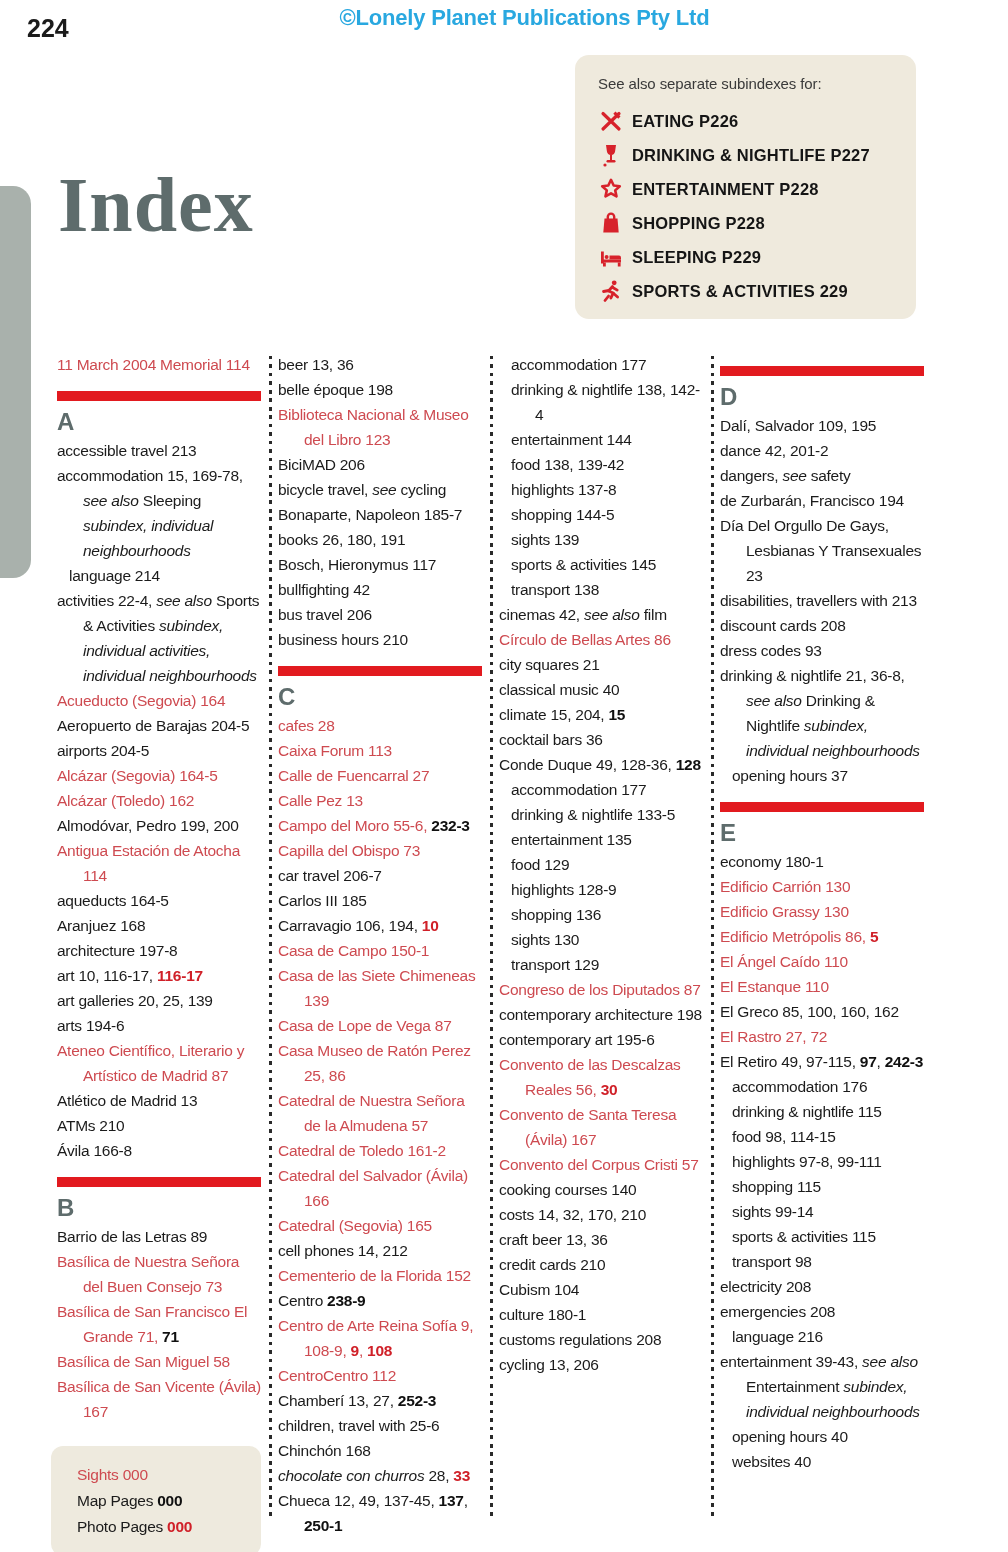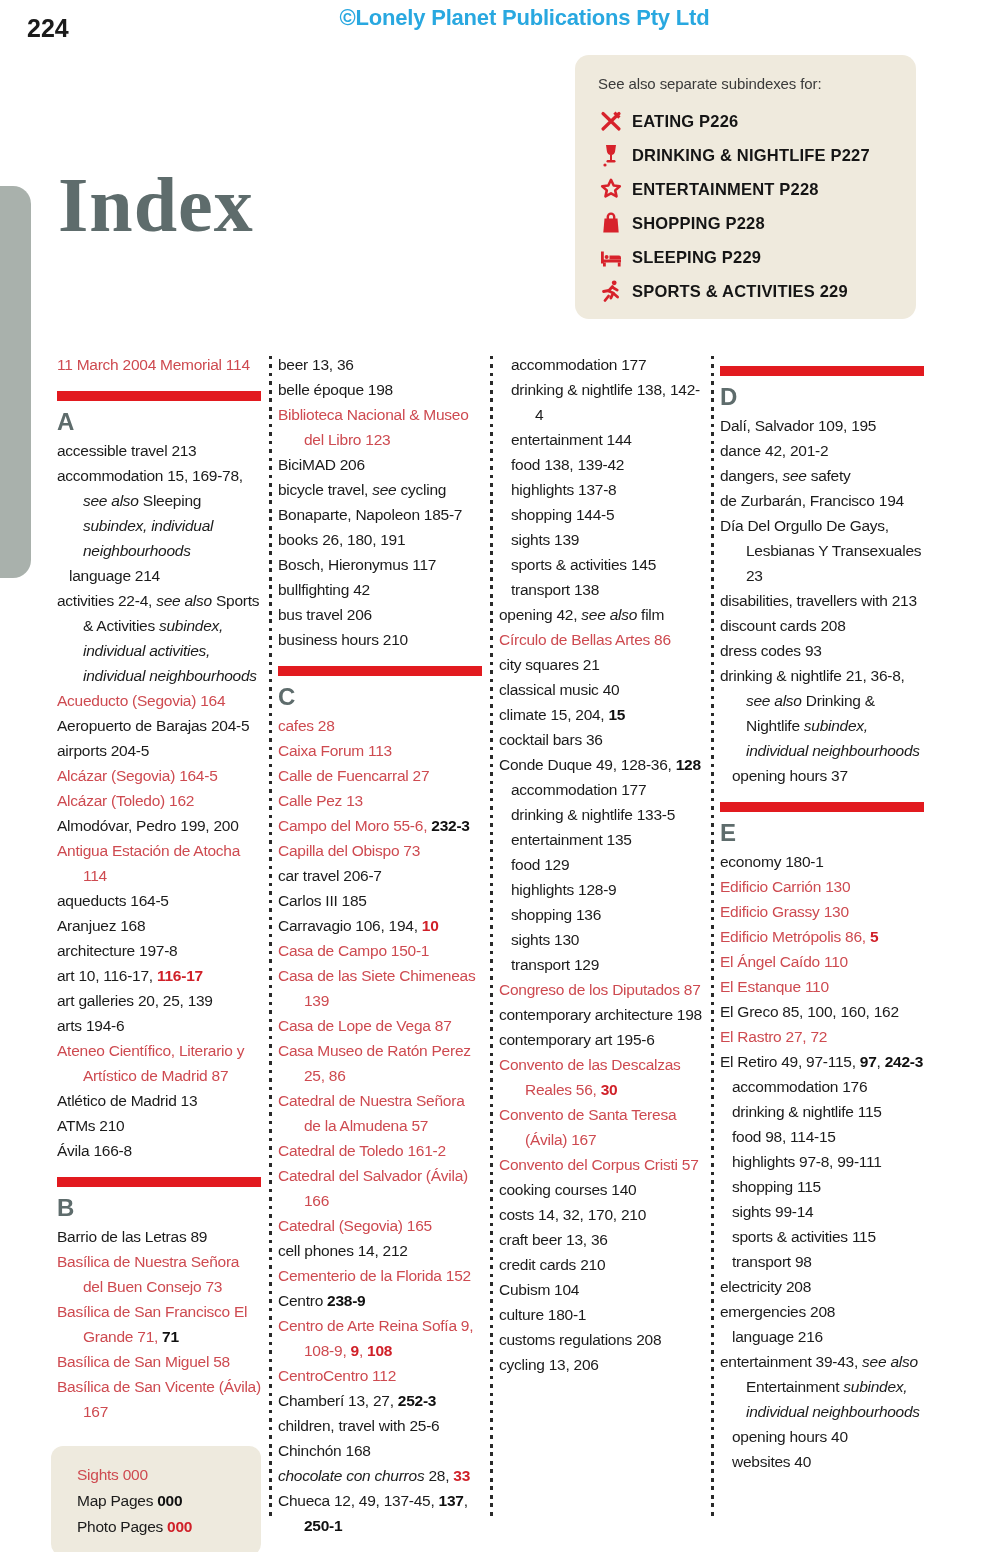--- a/index.html
+++ b/index.html
@@ -206,21 +206,21 @@
       <div class="col">
         <div class="e sub"><span>accommodation 177</span></div>
         <div class="e sub"><span>drinking &amp; nightlife 138, 142-4</span></div>
         <div class="e sub"><span>entertainment 144</span></div>
         <div class="e sub"><span>food 138, 139-42</span></div>
         <div class="e sub"><span>highlights 137-8</span></div>
         <div class="e sub"><span>shopping 144-5</span></div>
         <div class="e sub"><span>sights 139</span></div>
         <div class="e sub"><span>sports &amp; activities 145</span></div>
         <div class="e sub"><span>transport 138</span></div>
-        <div class="e"><span>opening 42, </span><span class="ital">see also</span><span> film</span></div>
+        <div class="e"><span>cinemas 42, </span><span class="ital">see also</span><span> film</span></div>
         <div class="e"><span class="red">Círculo de Bellas Artes 86</span></div>
         <div class="e"><span>city squares 21</span></div>
         <div class="e"><span>classical music 40</span></div>
         <div class="e"><span>climate 15, 204, </span><span class="bold">15</span></div>
         <div class="e"><span>cocktail bars 36</span></div>
         <div class="e"><span>Conde Duque 49, 128-36, </span><span class="bold">128</span></div>
         <div class="e sub"><span>accommodation 177</span></div>
         <div class="e sub"><span>drinking &amp; nightlife 133-5</span></div>
         <div class="e sub"><span>entertainment 135</span></div>
         <div class="e sub"><span>food 129</span></div>

